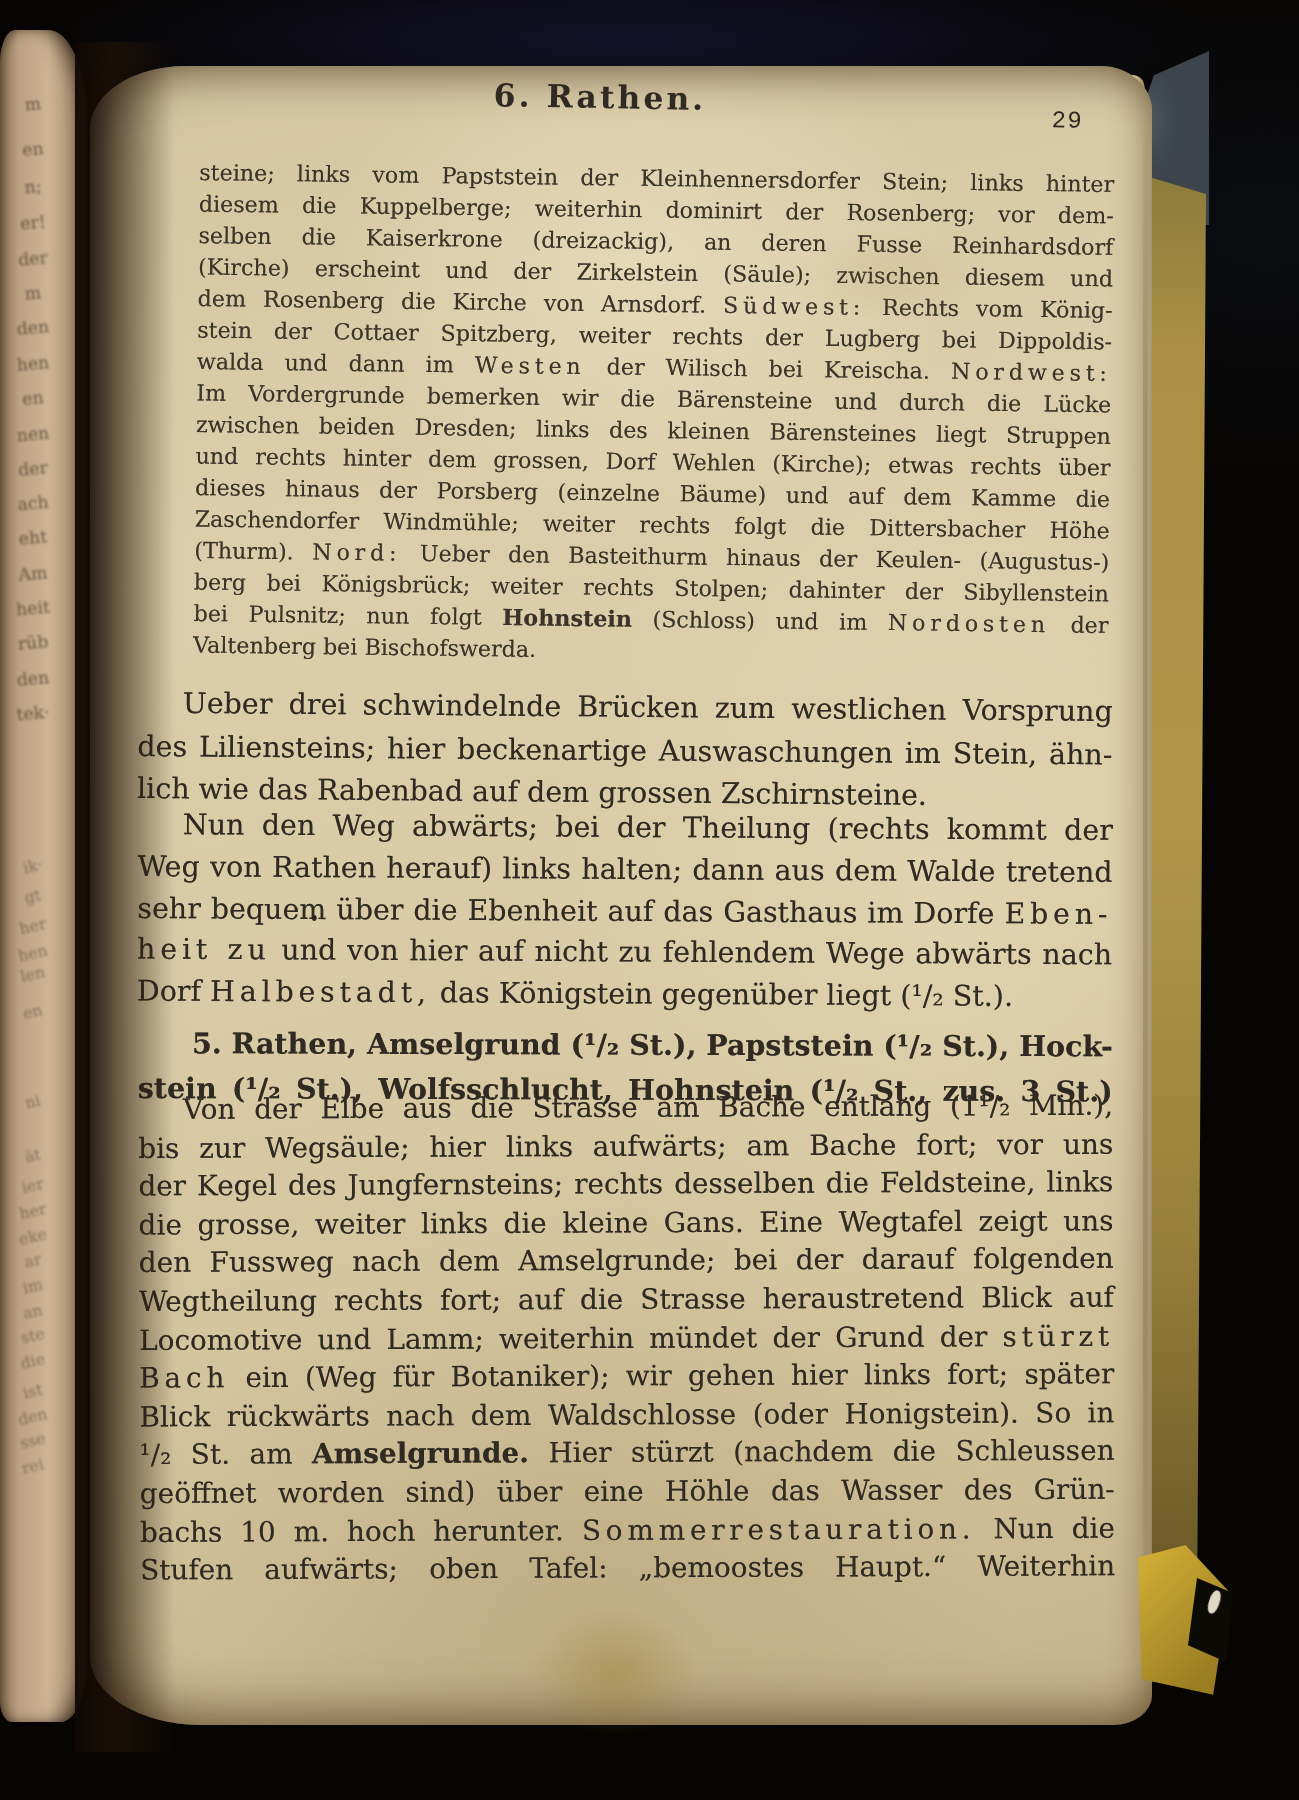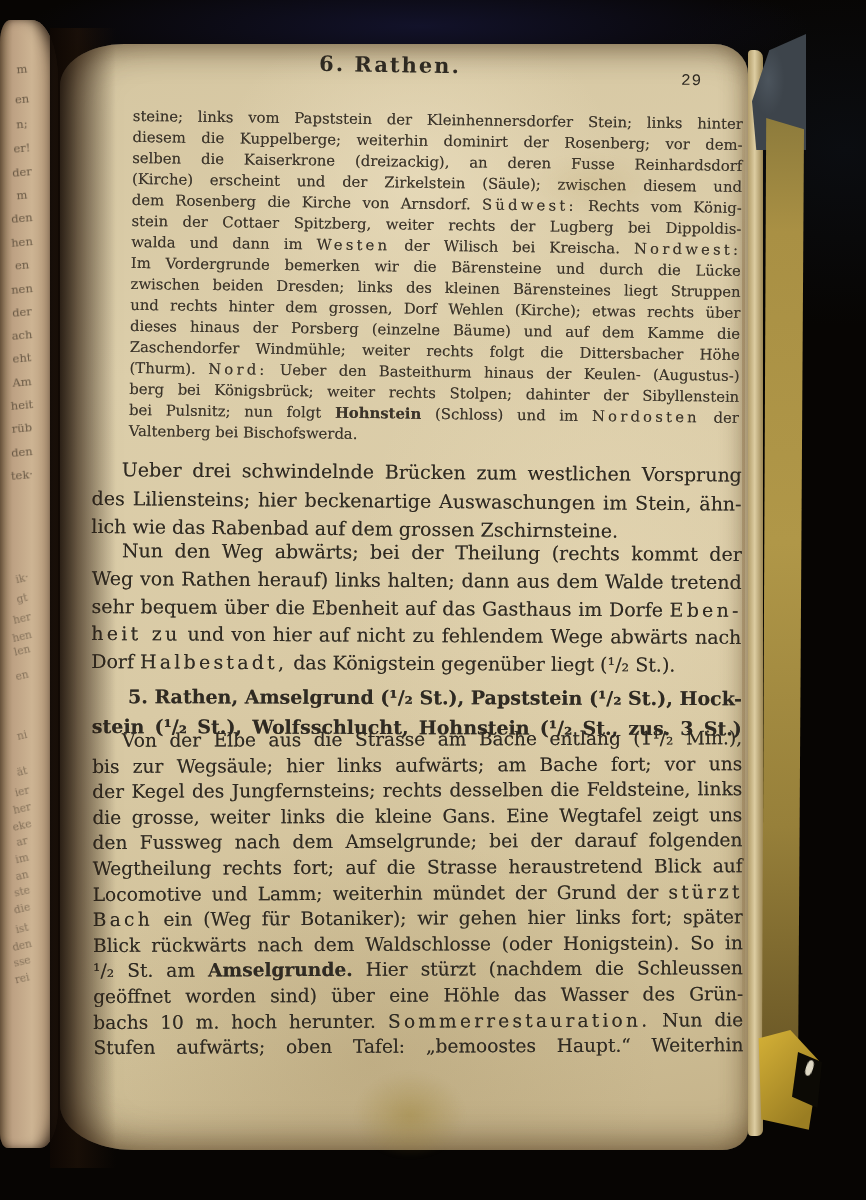--- a/index.html
+++ b/index.html
@@ -46,20 +46,21 @@
       radial-gradient(42% 22% at 52% 12%, rgba(240,228,198,.55), rgba(240,228,198,0) 70%),
       radial-gradient(50% 40% at 80% 50%, rgba(236,223,189,.40), rgba(236,223,189,0) 75%),
       radial-gradient(60% 30% at 45% 92%, rgba(120,95,50,.16), rgba(120,95,50,0) 70%),
       linear-gradient(168deg,#d5c6a1 0%,#dcceaa 28%,#d9caa5 55%,#d0c098 82%,#c4b289 100%);
     border-radius:64px 34px 26px 74px / 42px 30px 20px 46px;
     box-shadow:
       inset 28px 0 45px -18px rgba(56,32,14,.5),
       inset -14px 0 26px -12px rgba(95,70,35,.45),
       inset 0 18px 30px -14px rgba(70,52,30,.5),
       inset 0 -24px 34px -16px rgba(80,58,30,.5);
+    padding-left: 20px;
   }
   .crease{
     position:absolute;right:3px;top:30px;width:3px;height:1040px;
     background:linear-gradient(180deg, rgba(130,100,60,0), rgba(130,100,60,.35) 20%, rgba(130,100,60,.3) 80%, rgba(130,100,60,0));
   }
   .stain1{
     position:absolute;left:295px;top:1028px;width:110px;height:86px;border-radius:50%;
     background:radial-gradient(closest-side, rgba(150,124,44,.42), rgba(150,124,44,.18) 55%, rgba(150,124,44,0) 100%);
     filter:blur(2px);
   }

